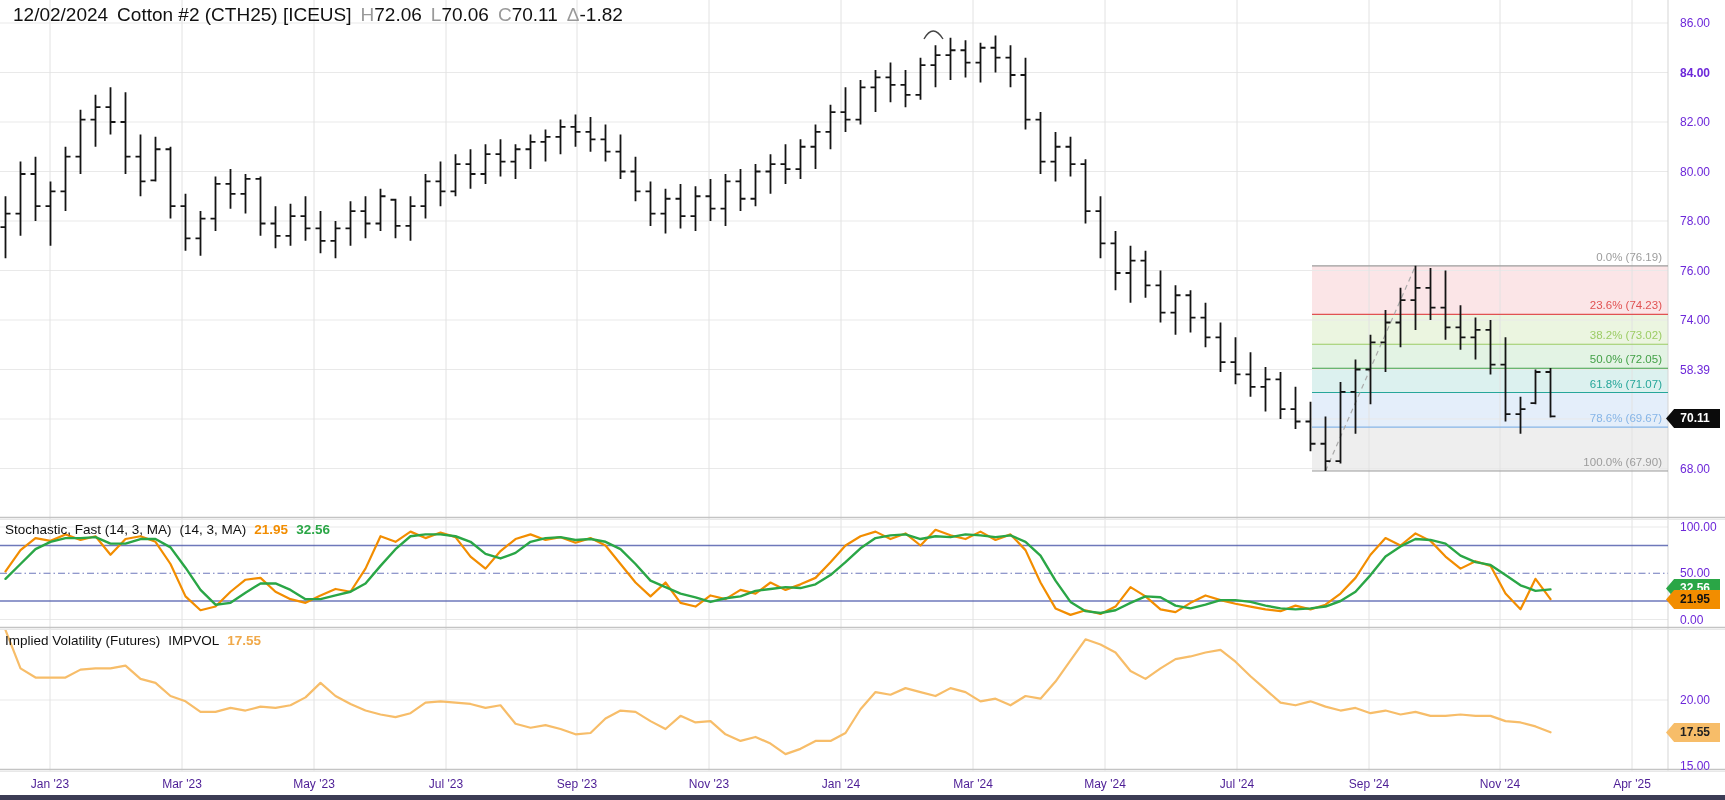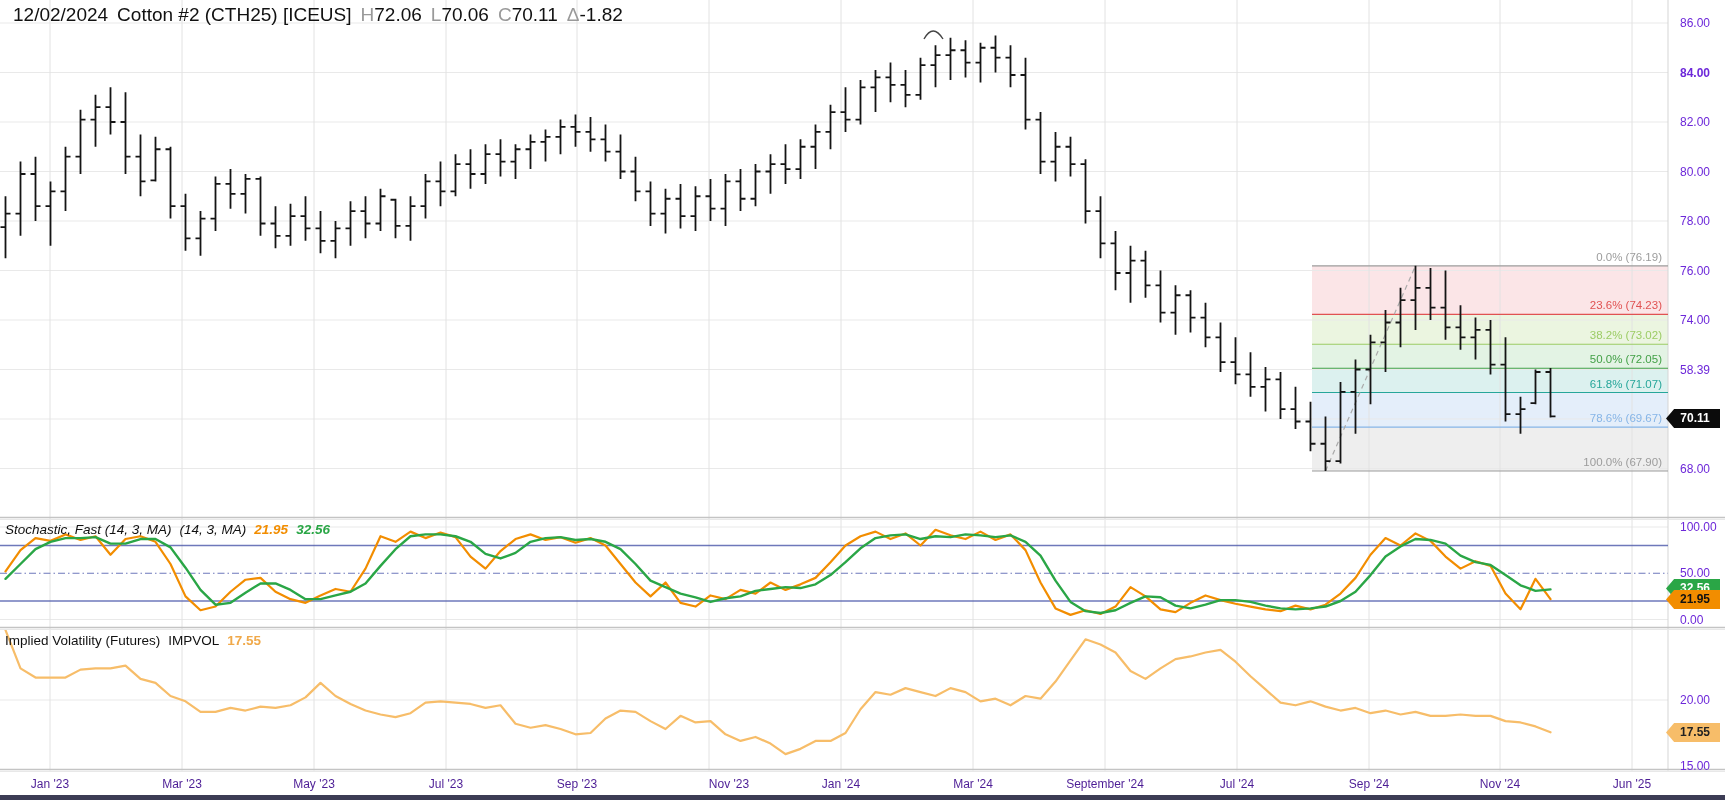--- a/index.html
+++ b/index.html
@@ -90,21 +90,21 @@
       <line x1="0" y1="627.5" x2="1725" y2="627.5" stroke="#c4c4c4" stroke-width="1.6"></line>
       <line x1="0" y1="629.5" x2="1725" y2="629.5" stroke="#e8e8e8" stroke-width="1"></line>
       <line x1="0" y1="769.5" x2="1725" y2="769.5" stroke="#c4c4c4" stroke-width="1.6"></line>
       <line x1="0" y1="771.5" x2="1725" y2="771.5" stroke="#e8e8e8" stroke-width="1"></line>
     </svg>
 
   <div class="hdr">
     <span>12/02/2024</span><span class="sym">Cotton #2 (CTH25) [ICEUS]</span><span class="pre">H</span><span>72.06</span><span class="pre">L</span><span>70.06</span><span class="pre">C</span><span>70.11</span><span class="pre">Δ</span><span>-1.82</span>
   </div>
 
-  <div class="ptitle" style="top:522px;font-style:italic;">
+  <div class="ptitle" style="top:522px;">
     <span>Stochastic, Fast (14, 3, MA)</span><span class="params">(14, 3, MA)</span><span class="kv" style="color:#f28d00;">21.95</span><span class="kv" style="color:#2aa646;">32.56</span>
   </div>
 
   <div class="ptitle" style="top:633px;">
     <span>Implied Volatility (Futures)</span><span class="params">IMPVOL</span><span class="kv" style="color:#f0a94a;">17.55</span>
   </div>
 
   <div class="axis-col" id="axisCol">
       <span style="top: 16px;">86.00</span>
       <span style="top: 65.5px; font-weight: bold;">84.00</span>
@@ -122,28 +122,28 @@
       <span style="top: 693px;">20.00</span>
       <span style="top: 759px;">15.00</span>
     </div>
 
   <div class="time-row" id="timeRow">
       <span style="left: 50px;">Jan '23</span>
       <span style="left: 182px;">Mar '23</span>
       <span style="left: 314px;">May '23</span>
       <span style="left: 446px; text-align: right;">Jul '23</span>
       <span style="left: 577px;">Sep '23</span>
-      <span style="left: 709px; margin-left: 20px;">Nov '23</span>
+      <span style="left: 709px;">Nov '23</span>
       <span style="left: 841px;">Jan '24</span>
       <span style="left: 973px;">Mar '24</span>
-      <span style="left: 1105px;">September '24</span>
+      <span style="left: 1105px;">May '24</span>
       <span style="left: 1237px;">Jul '24</span>
       <span style="left: 1369px;">Sep '24</span>
       <span style="left: 1500px;">Nov '24</span>
-      <span style="left: 1632px;">Jun '25</span>
+      <span style="left: 1632px;">Apr '25</span>
     </div>
 
   <div class="badge dval">32.56</div>
   <div class="badge kval">21.95</div>
   <div class="badge price">70.11</div>
   <div class="badge iv">17.55</div>
 
   <div class="botbar"></div>
 </div>
 

